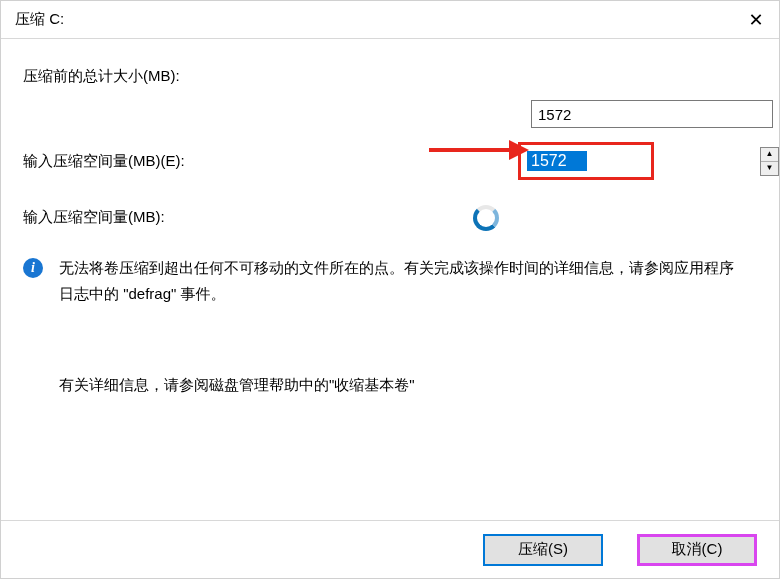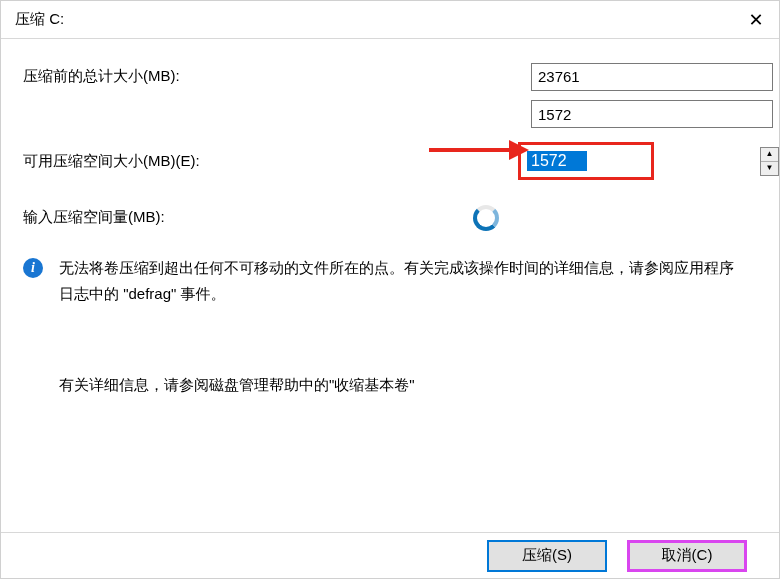--- a/index.html
+++ b/index.html
@@ -155,27 +155,27 @@
   .info-text { flex: 1; }
 
   .detail-text {
     margin-top: 70px;
     margin-left: 36px;
   }
 
   .footer {
     position: absolute;
     bottom: 0; left: 0; right: 0;
-    height: 46px;
+    height: 58px;
     border-top: 1px solid #d8d8d8;
     display: flex;
     justify-content: flex-end;
     align-items: center;
-    padding-right: 32px;
-    gap: 20px;
+    padding-right: 22px;
+    gap: 34px;
     background: #fff;
   }
   .btn {
     min-width: 120px;
     height: 32px;
     border: 3px solid #d946ef;
     background: #e1e1e1;
     font-family: inherit;
     font-size: 15px;
     cursor: pointer;
@@ -196,33 +196,30 @@
 
   <div class="body">
 
     <svg class="arrow" viewBox="0 0 100 28">
       <line x1="0" y1="14" x2="82" y2="14" stroke="#e8261d" stroke-width="4"></line>
       <polygon points="80,4 100,14 80,24" fill="#e8261d"></polygon>
     </svg>
 
     <div class="row">
       <span class="label">压缩前的总计大小(MB):</span>
-      <div class="field-wrap">
-        <input class="textfield readonly" readonly="" value="23761" style="">
-      </div>
     </div>
 
     <div class="row">
       <div class="field-wrap">
         <input class="textfield readonly" readonly="" value="1572" style="">
       </div>
     </div>
 
     <div class="row" style="height:38px">
-      <span class="label">可用压缩空间大小(MB)(E):</span>
+      <span class="label">输入压缩空间量(MB)(E):</span>
       <div class="spin-wrap">
         <div class="spin-highlight">
           <input class="spin-input" value="1572" style="">
         </div>
       </div>
       <div class="spin-buttons">
         <button>▲</button>
         <button>▼</button>
       </div>
     </div>

